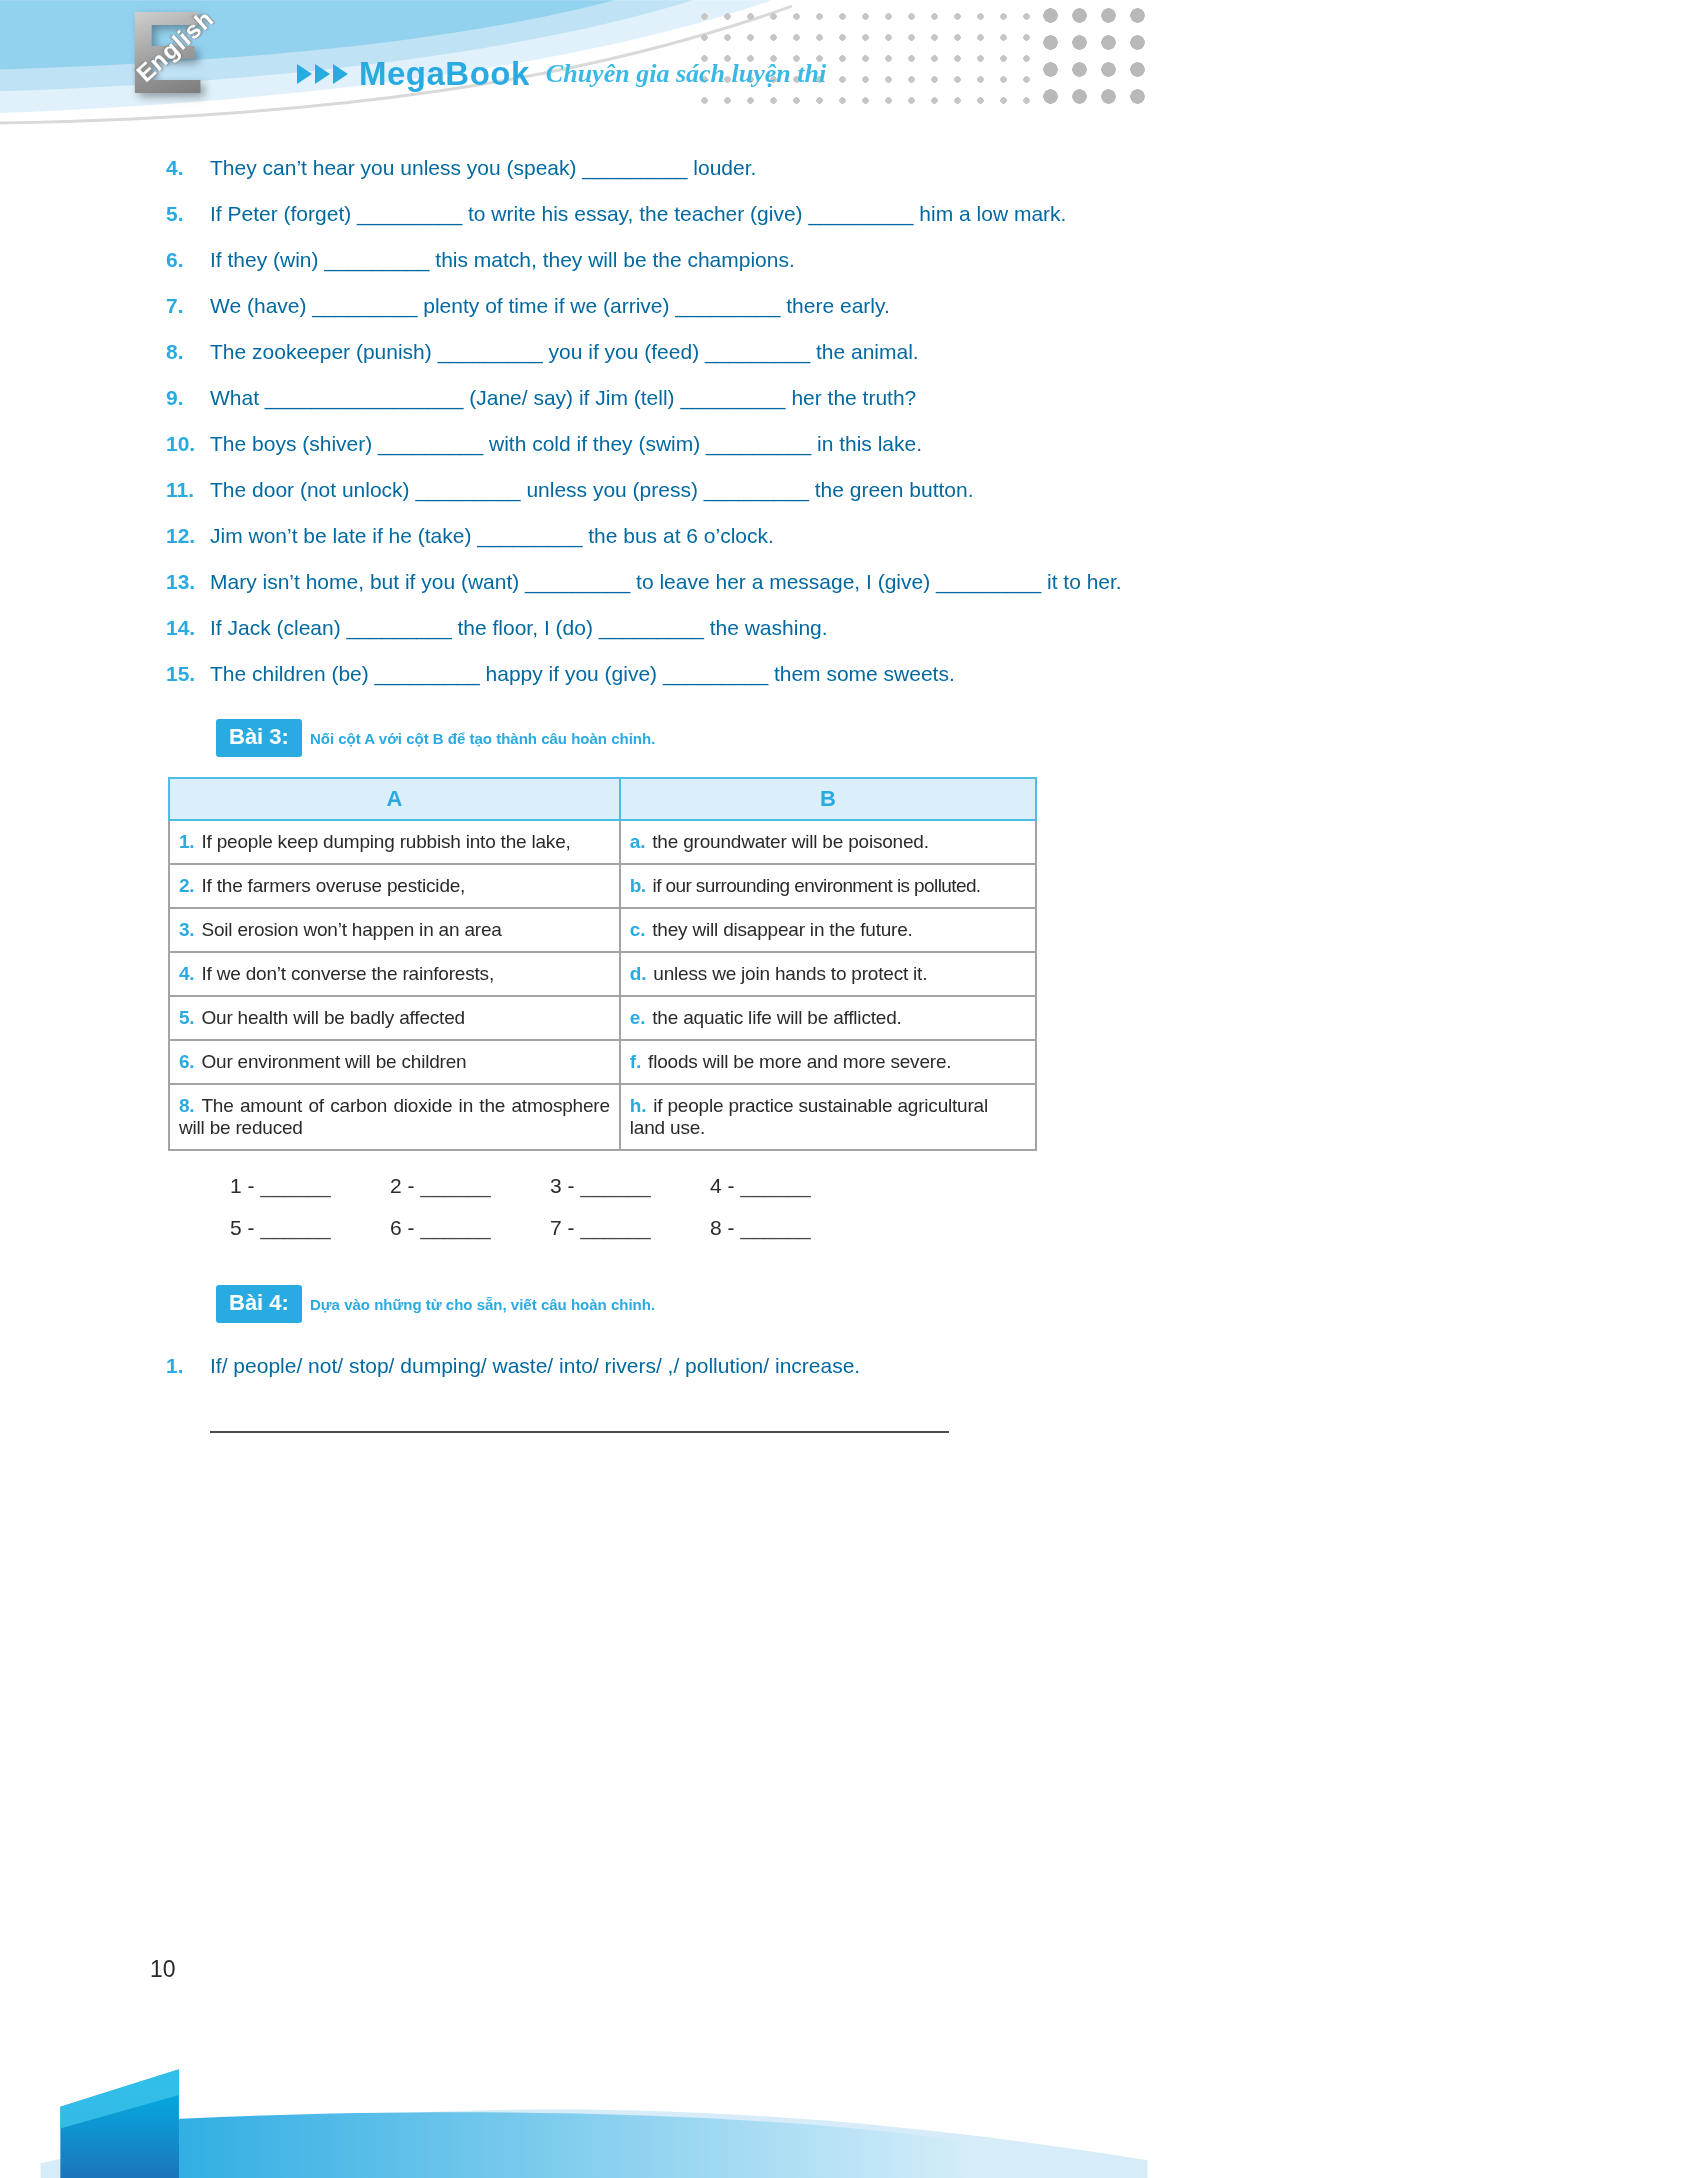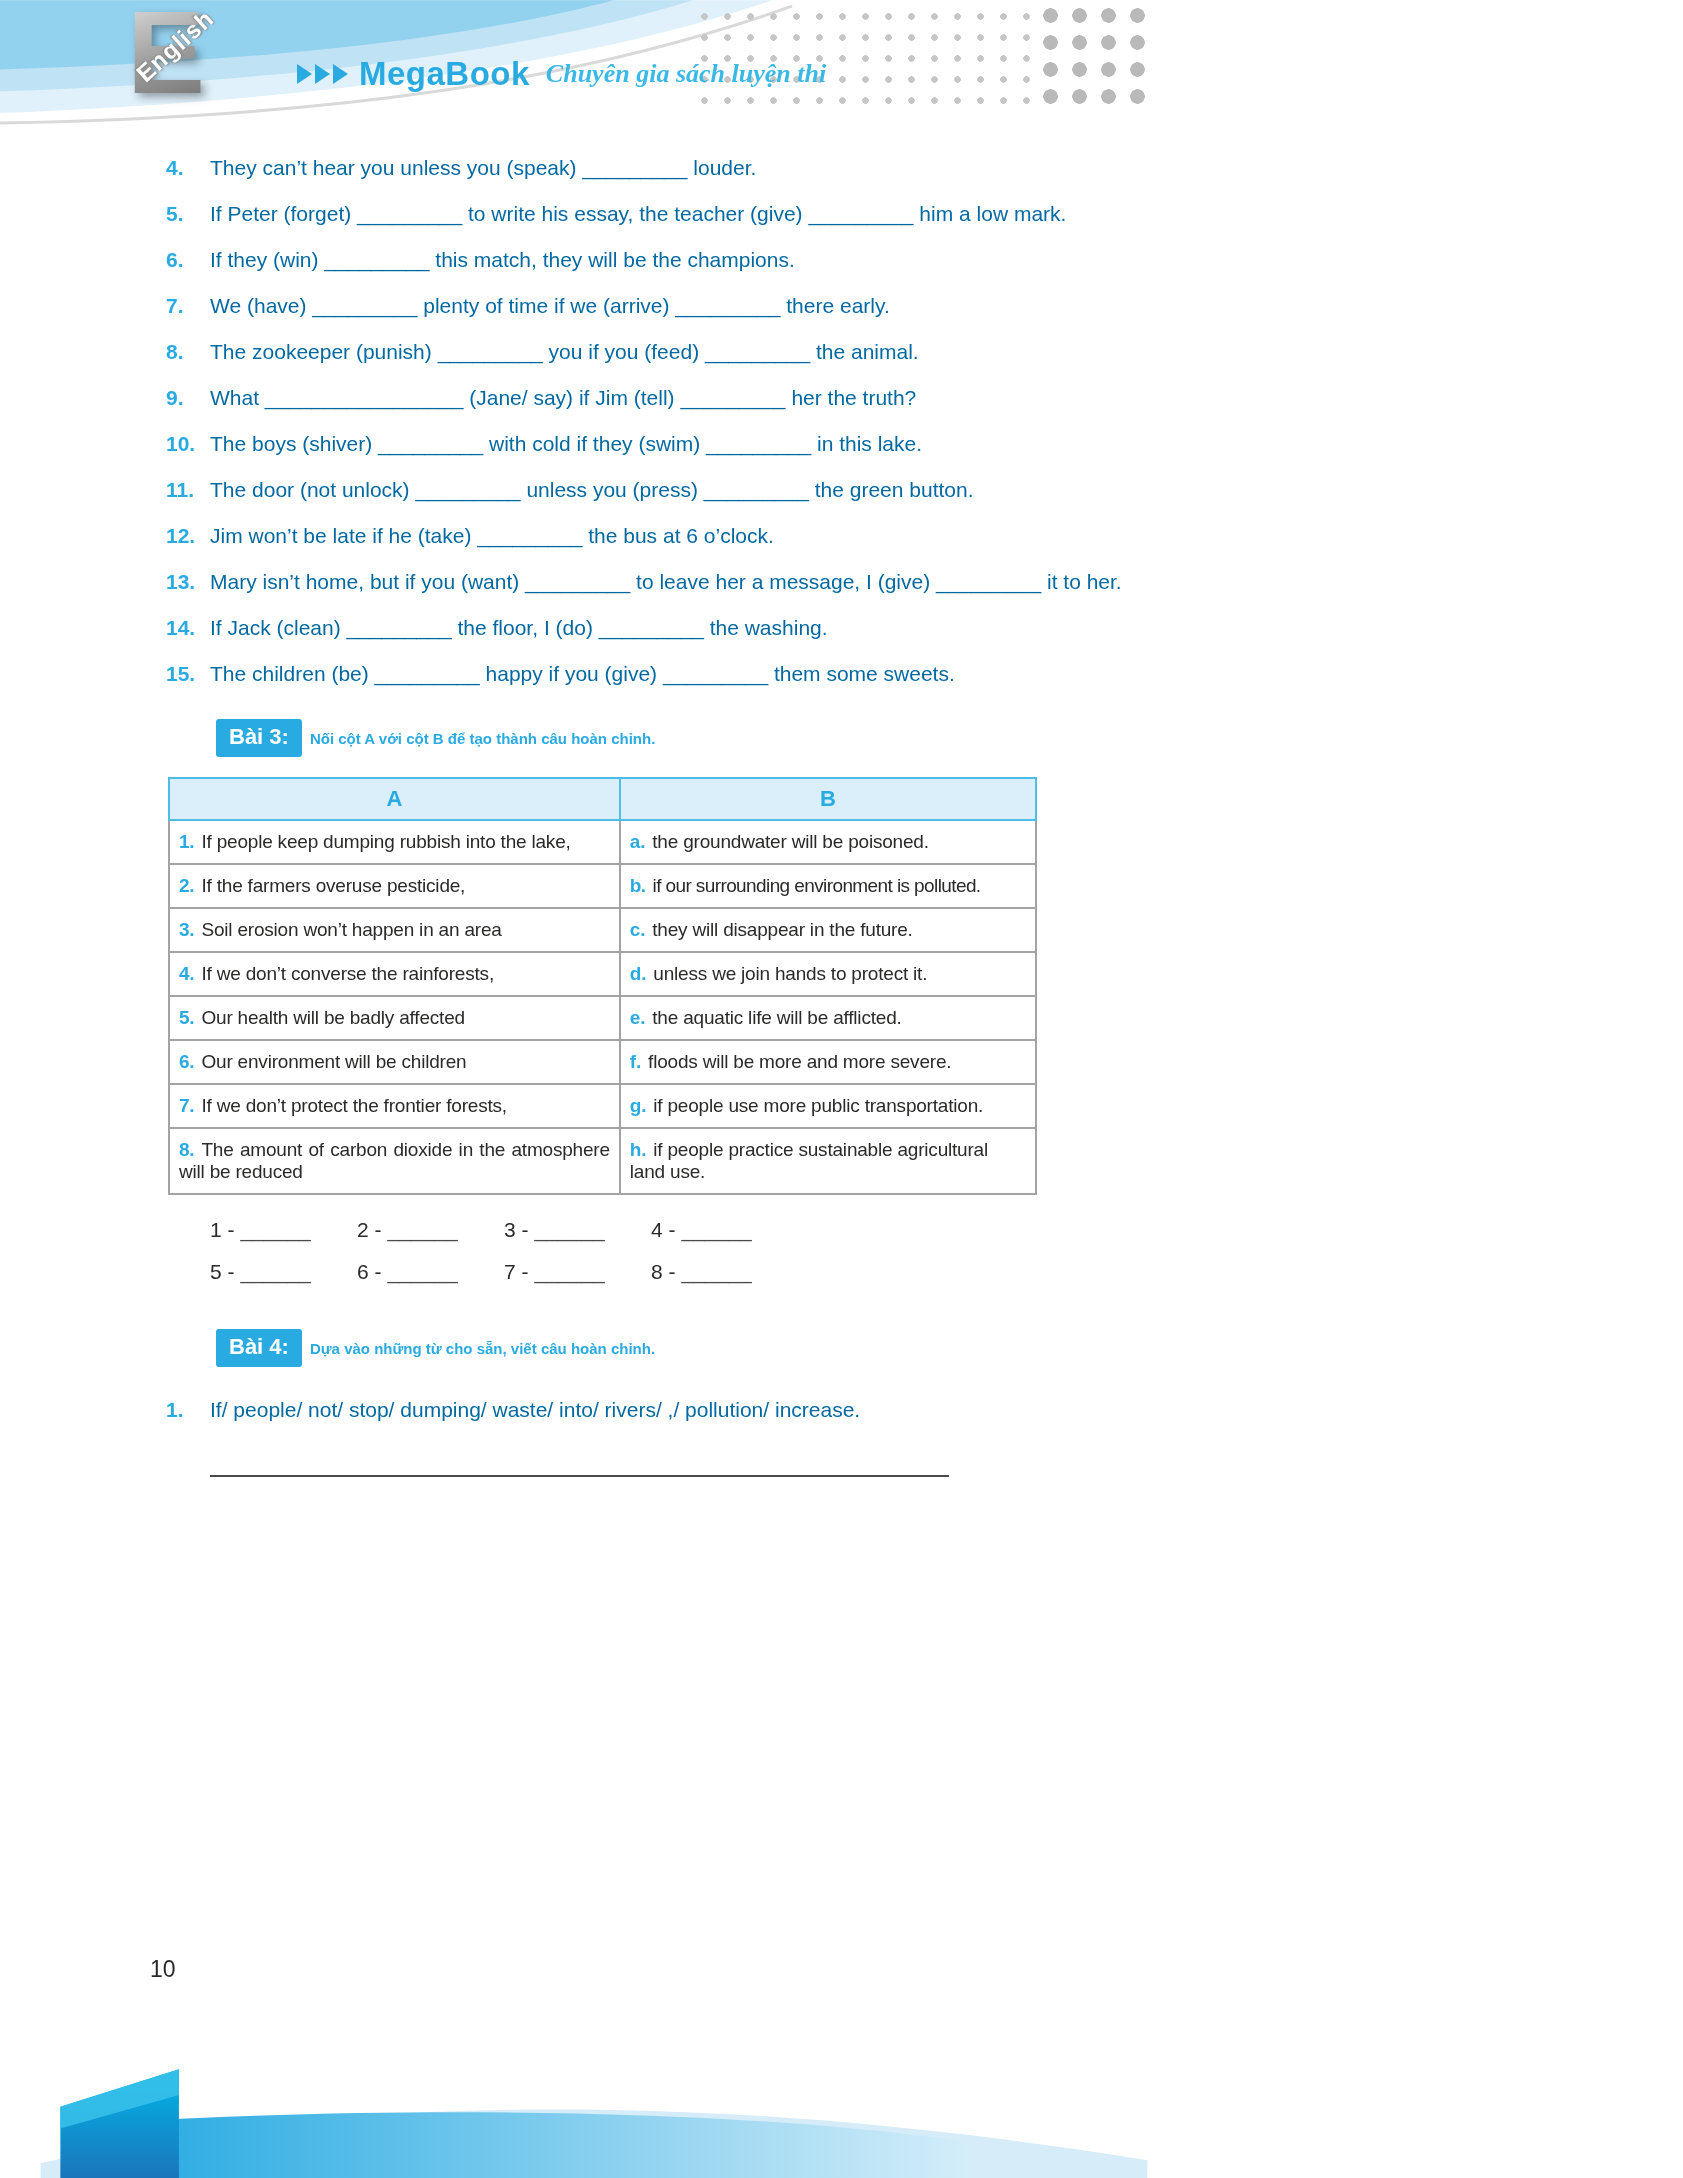--- a/index.html
+++ b/index.html
@@ -61,21 +61,21 @@
     font-size:22px; font-weight:bold; padding:7px 6px; text-align:center;
   }
   table.match td {
     border:2px solid #a3a3a3; font-size:19px; padding:10px 9px;
     letter-spacing:-0.2px; vertical-align:top; color:#2b2a29;
   }
   table.match td .num { color:#29abe2; font-weight:bold; margin-right:7px; }
   table.match td.justify { text-align:justify; }
   table.match td.tight { letter-spacing:-0.6px; }
 
-  .answers-row { display:flex; margin-left:44px; font-size:21px; line-height:42px; }
+  .answers-row { display:flex; margin-left:64px; font-size:21px; line-height:42px;gap:13px; }
   .answers-row .answer { width:147px; }
   .answers-row .blank { margin-left:6px; color:#4a4a4a; }
   .answers-block { margin-top:14px; }
 
   .bai4-item { margin-top:4px; }
   .answer-line { width:739px; height:0; border-bottom:2px solid #4a4a4a; margin:42px 0 0 44px; }
 
   .page-num { position:absolute; left:150px; top:1956px; font-size:23px; color:#2b2a29; z-index:3; }
 
   
@@ -193,24 +193,20 @@
           <td><span class="num">4.</span><span>If we don’t converse the rainforests,</span></td>
           <td><span class="num">d.</span><span>unless we join hands to protect it.</span></td>
         </tr>
         <tr>
           <td><span class="num">5.</span><span>Our health will be badly affected</span></td>
           <td><span class="num">e.</span><span>the aquatic life will be afflicted.</span></td>
         </tr>
         <tr>
           <td><span class="num">6.</span><span>Our environment will be children</span></td>
           <td><span class="num">f.</span><span>floods will be more and more severe.</span></td>
-        </tr>
-        <tr>
-          <td><span class="num">7.</span><span>If we don’t protect the frontier forests,</span></td>
-          <td><span class="num">g.</span><span>if people use more public transportation.</span></td>
         </tr>
         <tr>
           <td class="justify"><span class="num">8.</span><span>The amount of carbon dioxide in the atmosphere will be reduced</span></td>
           <td><span class="num">h.</span><span>if people practice sustainable agricultural land use.</span></td>
         </tr>
       </tbody>
     </table>
 
     <div class="answers-block">
       <div class="answers-row">

